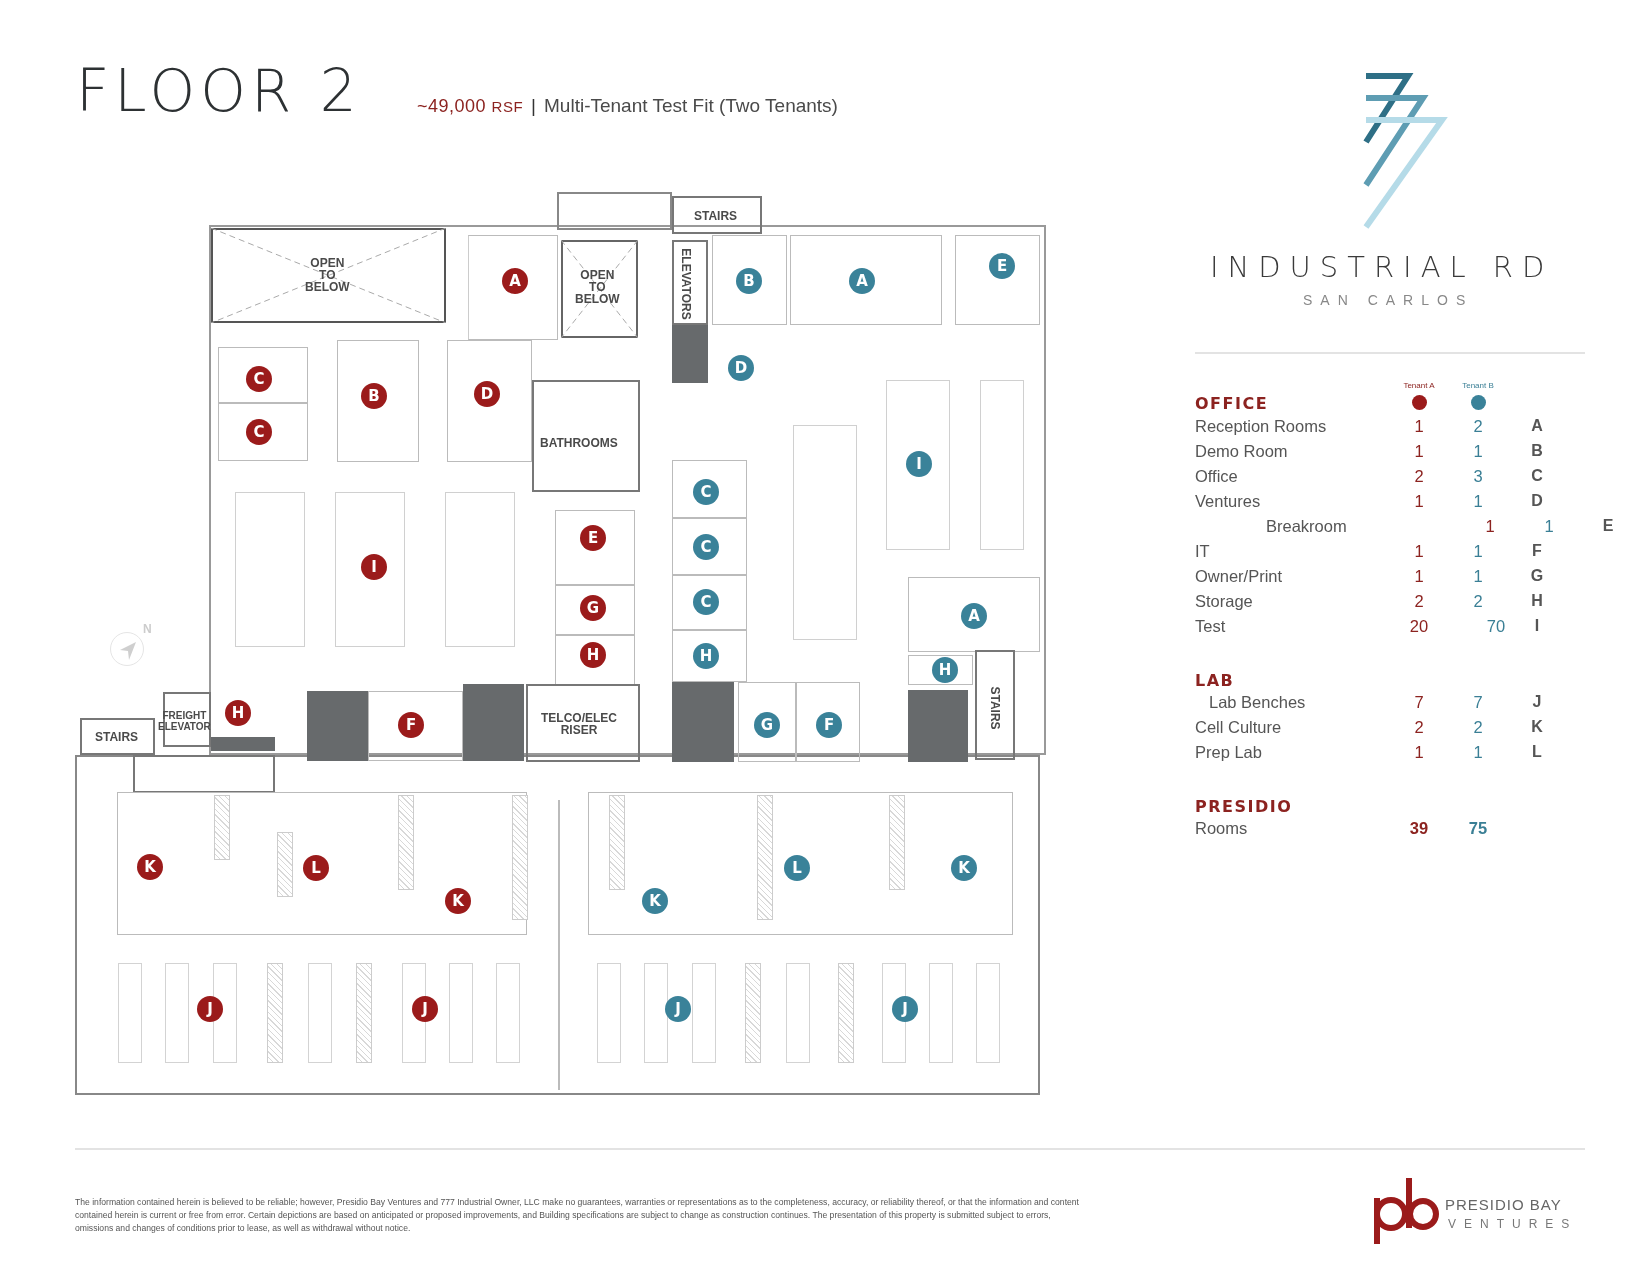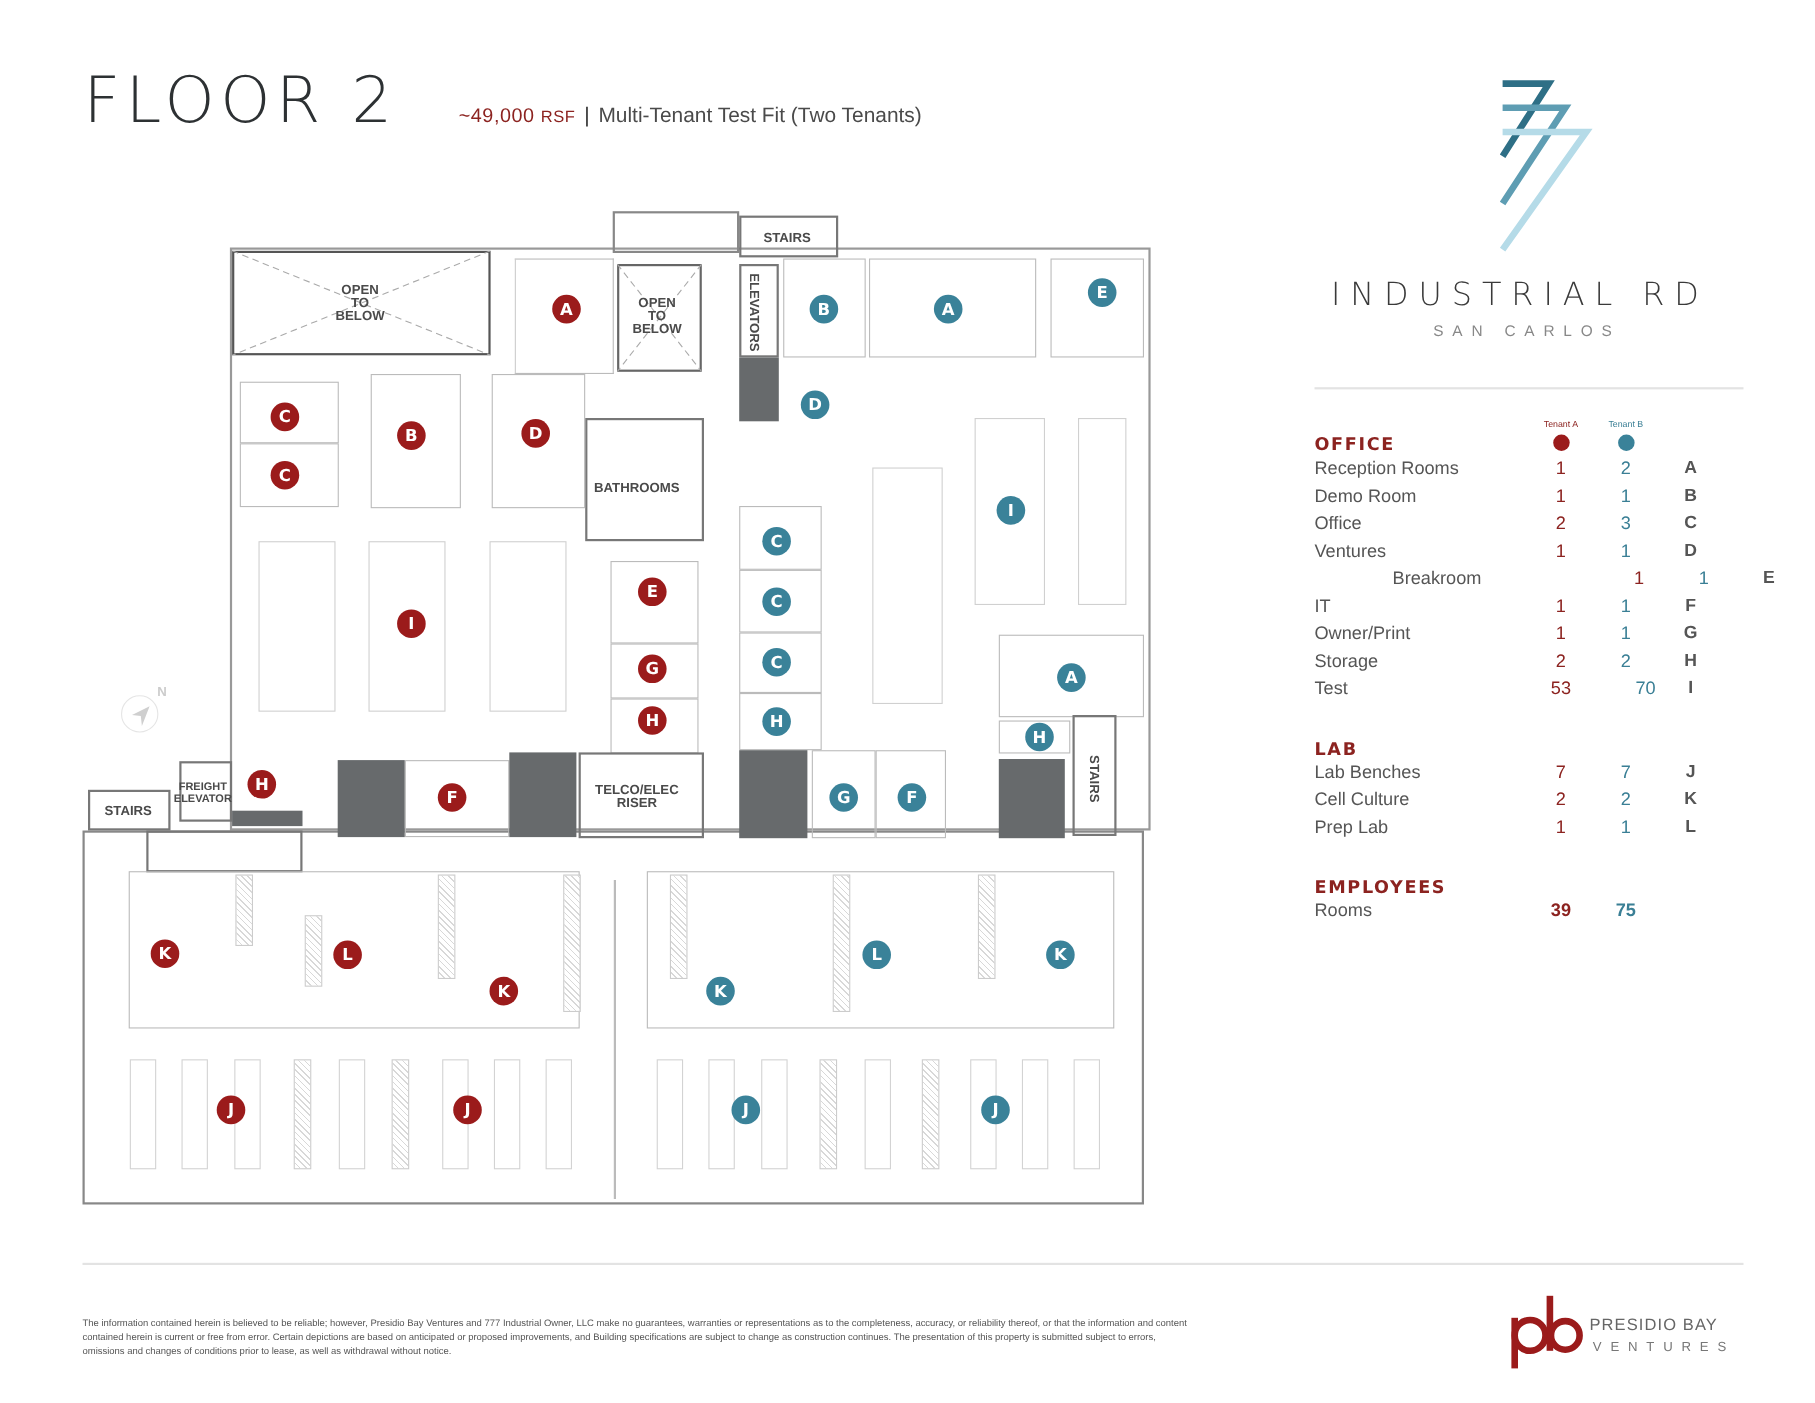--- a/index.html
+++ b/index.html
@@ -63,21 +63,21 @@
 <div class="abs" style="left:0;top:0;width:1650px;height:0">
   <div class="abs tenant-hdr numA" style="left:1389px;top:381px">Tenant A</div>
   <div class="abs tenant-hdr numB" style="left:1448px;top:381px">Tenant B</div>
   <div class="abs tenant-dot" style="left:1412px;top:395px;background:#9b1b1b"></div>
   <div class="abs tenant-dot" style="left:1471px;top:395px;background:#3a8299"></div>
 
   <div class="abs leg-head" style="left:1195px;top:394px">OFFICE</div>
   <div id="office-rows"></div>
 
   <div class="abs leg-head" style="left:1195px;top:671px">LAB</div>
-  <div class="abs leg-head" style="left:1195px;top:797px">EMPLOYEES</div>
+  <div class="abs leg-head" style="left:1195px;top:797px">PRESIDIO</div>
 </div>
 
 <div class="abs" style="left:1195px;top:417px;width:400px;height:24px">
   <span class="abs leg-label" style="left:0;top:0">Reception Rooms</span>
   <span class="abs leg-num numA" style="left:204px;top:0">1</span>
   <span class="abs leg-num numB" style="left:263px;top:0">2</span>
   <span class="abs leg-letter" style="left:327px;top:0">A</span>
 </div>
 <div class="abs" style="left:1195px;top:442px;width:400px;height:24px">
   <span class="abs leg-label" style="left:0;top:0">Demo Room</span>
@@ -116,27 +116,27 @@
   <span class="abs leg-letter" style="left:327px;top:0">G</span>
 </div>
 <div class="abs" style="left:1195px;top:592px;width:400px;height:24px">
   <span class="abs leg-label" style="left:0;top:0">Storage</span>
   <span class="abs leg-num numA" style="left:204px;top:0">2</span>
   <span class="abs leg-num numB" style="left:263px;top:0">2</span>
   <span class="abs leg-letter" style="left:327px;top:0">H</span>
 </div>
 <div class="abs" style="left:1195px;top:617px;width:400px;height:24px">
   <span class="abs leg-label" style="left:0;top:0">Test</span>
-  <span class="abs leg-num numA" style="left:204px;top:0">53</span>
+  <span class="abs leg-num numA" style="left:204px;top:0">20</span>
   <span class="abs leg-num numB" style="left:281px;top:0">70</span>
   <span class="abs leg-letter" style="left:327px;top:0">I</span>
 </div>
 
 <div class="abs" style="left:1195px;top:693px;width:400px;height:24px">
-  <span class="abs leg-label" style="left:0;top:0">Lab Benches</span>
+  <span class="abs leg-label" style="left:14px;top:0">Lab Benches</span>
   <span class="abs leg-num numA" style="left:204px;top:0">7</span>
   <span class="abs leg-num numB" style="left:263px;top:0">7</span>
   <span class="abs leg-letter" style="left:327px;top:0">J</span>
 </div>
 <div class="abs" style="left:1195px;top:718px;width:400px;height:24px">
   <span class="abs leg-label" style="left:0;top:0">Cell Culture</span>
   <span class="abs leg-num numA" style="left:204px;top:0">2</span>
   <span class="abs leg-num numB" style="left:263px;top:0">2</span>
   <span class="abs leg-letter" style="left:327px;top:0">K</span>
 </div>

